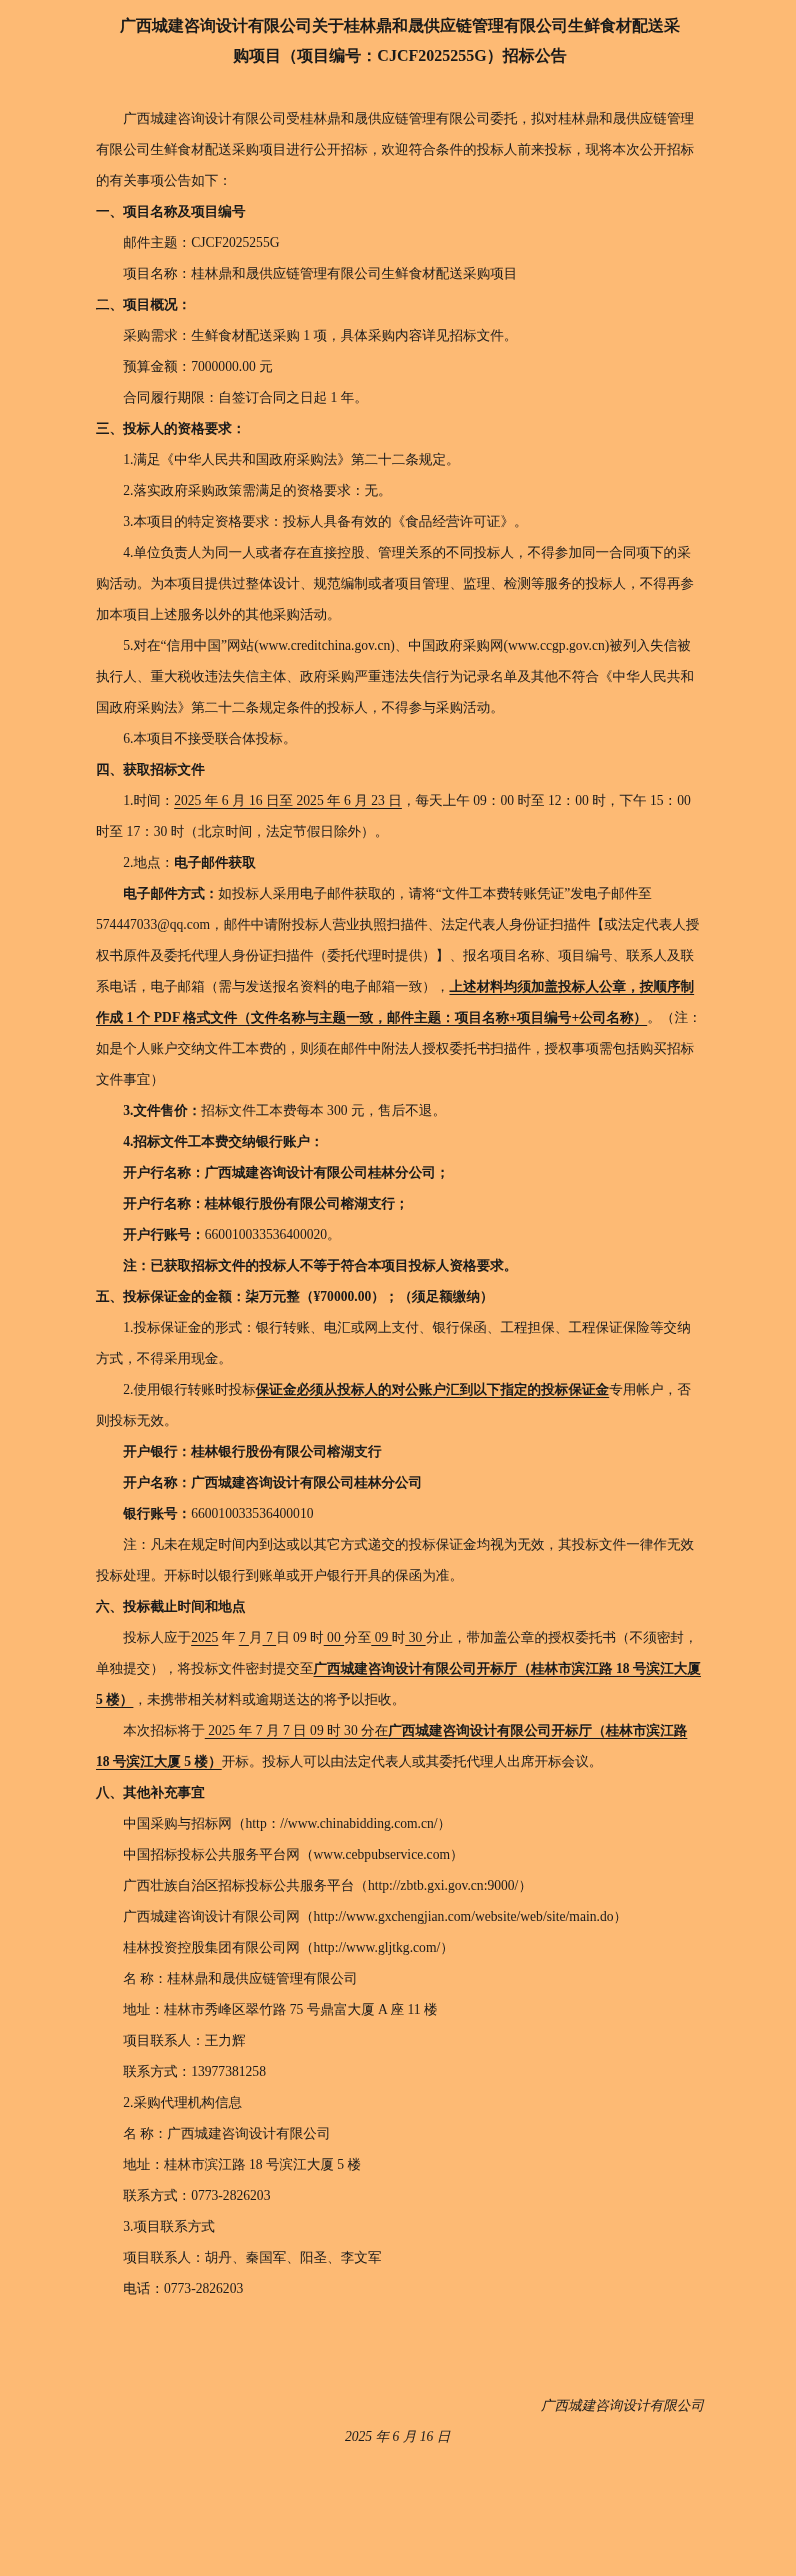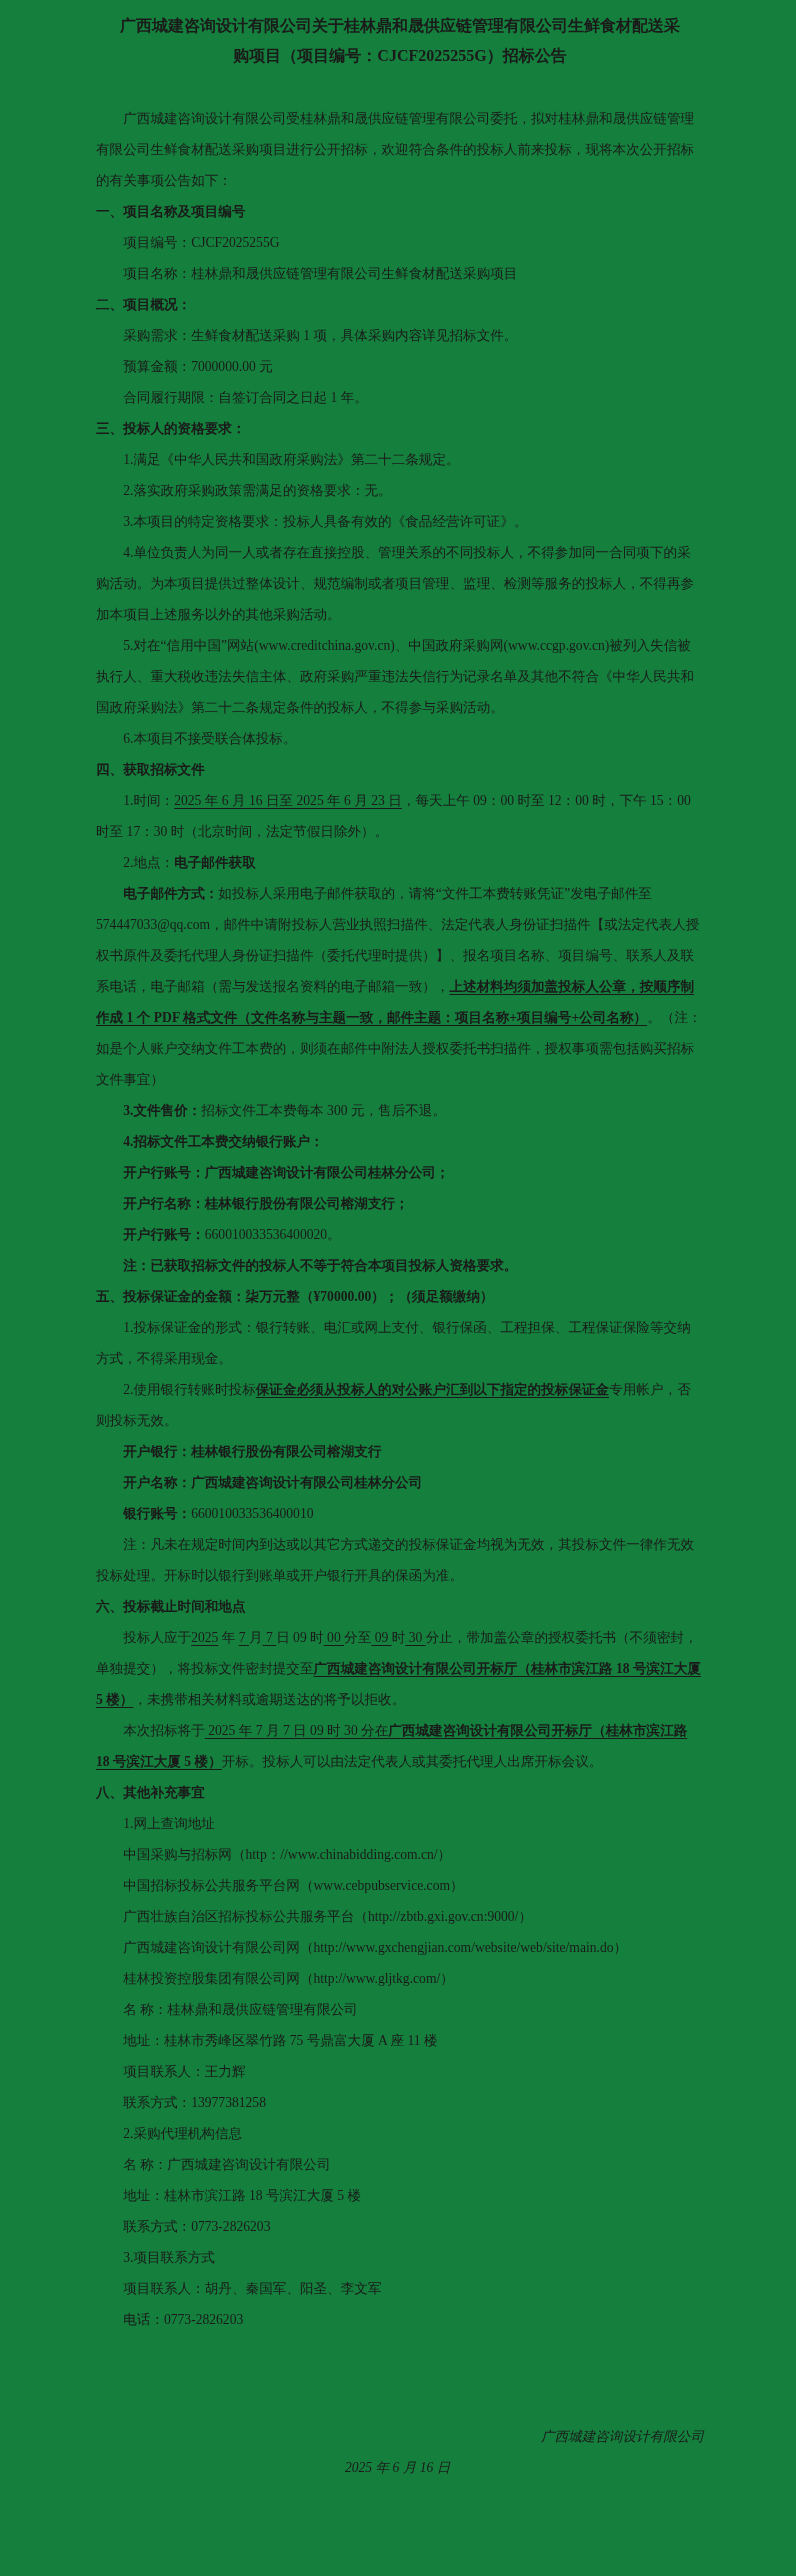--- a/index.html
+++ b/index.html
@@ -1,18 +1,18 @@
 <!DOCTYPE html>
 <html style="font-size:12.8px"><head>
 <meta charset="utf-8">
 <style>
   html,body{margin:0;padding:0;background:#ffffff;}
   .page{
     width:796px;height:2576px;overflow:hidden;box-sizing:border-box;
-    background:#15803d;color:#1a1a1a;
+    background:#fdba74;color:#1a1a1a;
     padding:11px 92px 8px 96px;
     font-family:"Liberation Serif","DejaVu Serif",serif;
     font-size:13.6px;
   }
   .title{
     text-align:center;font-weight:bold;font-size:16px;line-height:30px;
     margin:0 0 32px 0;
   }
   .doc-body p{margin:0;line-height:31px;}
   .doc-body p.para{text-indent:2em;}
@@ -28,55 +28,54 @@
 
 <div class="page">
   <div class="title">
     <div>广西城建咨询设计有限公司关于桂林鼎和晟供应链管理有限公司生鲜食材配送采</div>
     <div>购项目（项目编号：CJCF2025255G）招标公告</div>
   </div>
 
   <div class="doc-body" id="doc-body">
       <p class="para"><span>广西城建咨询设计有限公司受桂林鼎和晟供应链管理有限公司委托，拟对桂林鼎和晟供应链管理有限公司生鲜食材配送采购项目进行公开招标，欢迎符合条件的投标人前来投标，现将本次公开招标的有关事项公告如下：</span></p>
       <p class="heading"><span class="b">一、项目名称及项目编号</span></p>
-      <p class="para"><span>项目编号：CJCF2025255G</span></p>
+      <p class="para"><span>邮件主题：CJCF2025255G</span></p>
       <p class="para"><span>项目名称：桂林鼎和晟供应链管理有限公司生鲜食材配送采购项目</span></p>
       <p class="heading"><span class="b">二、项目概况：</span></p>
       <p class="para"><span>采购需求：生鲜食材配送采购 1 项，具体采购内容详见招标文件。</span></p>
       <p class="para"><span>预算金额：7000000.00 元</span></p>
       <p class="para"><span>合同履行期限：自签订合同之日起 1 年。</span></p>
       <p class="heading"><span class="b">三、投标人的资格要求：</span></p>
       <p class="para"><span>1.满足《中华人民共和国政府采购法》第二十二条规定。</span></p>
       <p class="para"><span>2.落实政府采购政策需满足的资格要求：无。</span></p>
       <p class="para"><span>3.本项目的特定资格要求：投标人具备有效的《食品经营许可证》。</span></p>
       <p class="para"><span>4.单位负责人为同一人或者存在直接控股、管理关系的不同投标人，不得参加同一合同项下的采购活动。为本项目提供过整体设计、规范编制或者项目管理、监理、检测等服务的投标人，不得再参加本项目上述服务以外的其他采购活动。</span></p>
       <p class="para"><span>5.对在“信用中国”网站(www.creditchina.gov.cn)、中国政府采购网(www.ccgp.gov.cn)被列入失信被执行人、重大税收违法失信主体、政府采购严重违法失信行为记录名单及其他不符合《中华人民共和国政府采购法》第二十二条规定条件的投标人，不得参与采购活动。</span></p>
       <p class="para"><span>6.本项目不接受联合体投标。</span></p>
       <p class="heading"><span class="b">四、获取招标文件</span></p>
       <p class="para"><span>1.时间：</span><span class="u">2025 年 6 月 16 日至 2025 年 6 月 23 日</span><span>，每天上午 09：00 时至 12：00 时，下午 15：00 时至 17：30 时（北京时间，法定节假日除外）。</span></p>
       <p class="para"><span>2.地点：</span><span class="b">电子邮件获取</span></p>
       <p class="para"><span class="b">电子邮件方式：</span><span>如投标人采用电子邮件获取的，请将“文件工本费转账凭证”发电子邮件至 574447033@qq.com，邮件中请附投标人营业执照扫描件、法定代表人身份证扫描件【或法定代表人授权书原件及委托代理人身份证扫描件（委托代理时提供）】、报名项目名称、项目编号、联系人及联系电话，电子邮箱（需与发送报名资料的电子邮箱一致），</span><span class="b u">上述材料均须加盖投标人公章，按顺序制作成 1 个 PDF 格式文件（文件名称与主题一致，邮件主题：项目名称+项目编号+公司名称）</span><span>。（注：如是个人账户交纳文件工本费的，则须在邮件中附法人授权委托书扫描件，授权事项需包括购买招标文件事宜）</span></p>
       <p class="para"><span class="b">3.文件售价：</span><span>招标文件工本费每本 300 元，售后不退。</span></p>
       <p class="para"><span class="b">4.招标文件工本费交纳银行账户：</span></p>
-      <p class="para"><span class="b">开户行账号：广西城建咨询设计有限公司桂林分公司；</span></p>
+      <p class="para"><span class="b">开户行名称：广西城建咨询设计有限公司桂林分公司；</span></p>
       <p class="para"><span class="b">开户行名称：桂林银行股份有限公司榕湖支行；</span></p>
       <p class="para"><span class="b">开户行账号：</span><span>660010033536400020。</span></p>
       <p class="para"><span class="b">注：已获取招标文件的投标人不等于符合本项目投标人资格要求。</span></p>
       <p class="heading"><span class="b">五、投标保证金的金额：柒万元整（¥70000.00）；（须足额缴纳）</span></p>
       <p class="para"><span>1.投标保证金的形式：银行转账、电汇或网上支付、银行保函、工程担保、工程保证保险等交纳方式，不得采用现金。</span></p>
       <p class="para"><span>2.使用银行转账时投标</span><span class="b u">保证金必须从投标人的对公账户汇到以下指定的投标保证金</span><span>专用帐户，否则投标无效。</span></p>
       <p class="para"><span class="b">开户银行：桂林银行股份有限公司榕湖支行</span></p>
       <p class="para"><span class="b">开户名称：广西城建咨询设计有限公司桂林分公司</span></p>
       <p class="para"><span class="b">银行账号：</span><span>660010033536400010</span></p>
       <p class="para"><span>注：凡未在规定时间内到达或以其它方式递交的投标保证金均视为无效，其投标文件一律作无效投标处理。开标时以银行到账单或开户银行开具的保函为准。</span></p>
       <p class="heading"><span class="b">六、投标截止时间和地点</span></p>
       <p class="para"><span>投标人应于</span><span class="u">2025</span><span> 年 </span><span class="u"> 7 </span><span>月</span><span class="u"> 7 </span><span>日 09 时</span><span class="u"> 00 </span><span>分至</span><span class="u"> 09 </span><span>时</span><span class="u"> 30 </span><span>分止，带加盖公章的授权委托书（不须密封，单独提交），将投标文件密封提交至</span><span class="b u">广西城建咨询设计有限公司开标厅（桂林市滨江路 18 号滨江大厦 5 楼）</span><span>，未携带相关材料或逾期送达的将予以拒收。</span></p>
       <p class="para"><span>本次招标将于</span><span class="u"> 2025 年 7 月 7 日 09 时 30 分在</span><span class="b u">广西城建咨询设计有限公司开标厅（桂林市滨江路 18 号滨江大厦 5 楼）</span><span>开标。投标人可以由法定代表人或其委托代理人出席开标会议。</span></p>
       <p class="heading"><span class="b">八、其他补充事宜</span></p>
-      <p class="para"><span>1.网上查询地址</span></p>
       <p class="para"><span>中国采购与招标网（http：//www.chinabidding.com.cn/）</span></p>
       <p class="para"><span>中国招标投标公共服务平台网（www.cebpubservice.com）</span></p>
       <p class="para"><span>广西壮族自治区招标投标公共服务平台（http://zbtb.gxi.gov.cn:9000/）</span></p>
       <p class="para"><span>广西城建咨询设计有限公司网（http://www.gxchengjian.com/website/web/site/main.do）</span></p>
       <p class="para"><span>桂林投资控股集团有限公司网（http://www.gljtkg.com/）</span></p>
       <p class="para"><span>名 称：桂林鼎和晟供应链管理有限公司</span></p>
       <p class="para"><span>地址：桂林市秀峰区翠竹路 75 号鼎富大厦 A 座 11 楼</span></p>
       <p class="para"><span>项目联系人：王力辉</span></p>
       <p class="para"><span>联系方式：13977381258</span></p>
       <p class="para"><span>2.采购代理机构信息</span></p>

